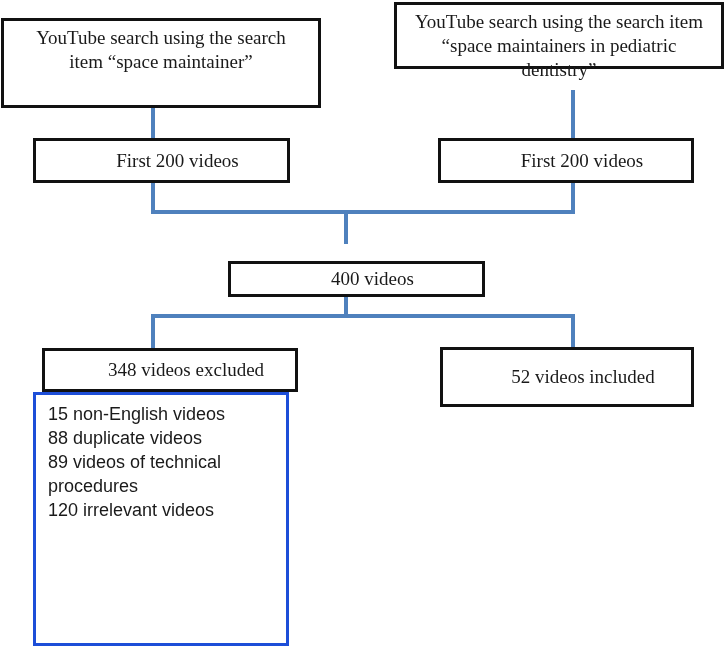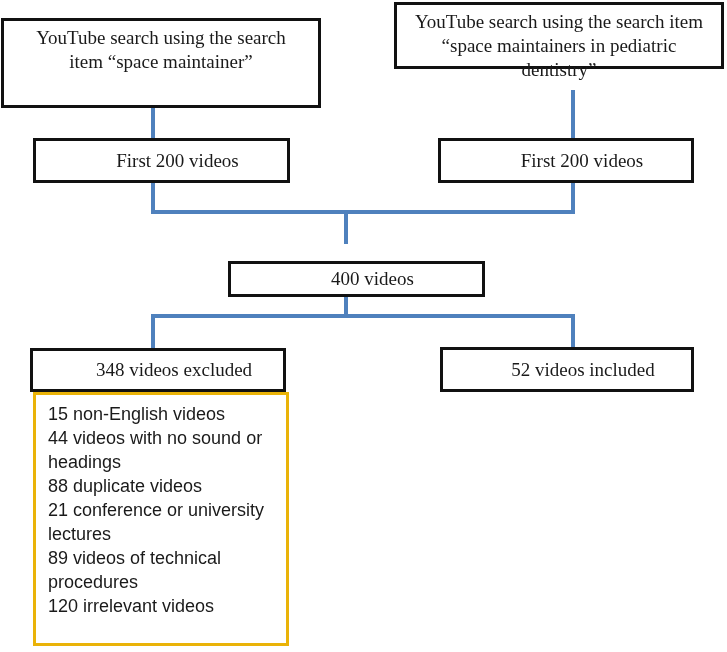--- a/index.html
+++ b/index.html
@@ -34,21 +34,21 @@
     align-items: center;
     justify-content: center;
   }
   .connector {
     position: absolute;
     background: #4f81bd;
   }
   .list-box {
     position: absolute;
     box-sizing: border-box;
-    border: 3px solid #eab308;
+    border: 3px solid #1d4ed8;
     background: #ffffff;
     color: #1a1a1a;
     font-family: "Liberation Sans", "DejaVu Sans", sans-serif;
     font-size: 18px;
     line-height: 24px;
     text-align: left;
     padding: 7px 12px 0 12px;
   }
   .list-box .reason {
     margin: 0;
@@ -85,30 +85,28 @@
   </div>
 
   <div class="node center-align" style="left:438px; top:138px; width:256px; height:45px;">
     <span>First 200 videos</span>
   </div>
 
   <div class="node center-align" style="left:228px; top:237px; width:257px; height:36px;margin-top:24px;">
     <span>400 videos</span>
   </div>
 
-  <div class="node center-align" style="left:30px; top:348px; width:256px; height:44px;">
+  <div class="node center-align" style="left:42px; top:348px; width:256px; height:44px;">
     <span>348 videos excluded</span>
   </div>
 
-  <div class="node center-align" style="left:440px; top:347px; width:254px; height:45px;">
+  <div class="node center-align" style="left:440px; top:347px; width:254px; height:60px;">
     <span>52 videos included</span>
   </div>
 
   <div class="list-box" style="left:33px; top:392px; width:256px; height:254px;">
     <div class="reason">15 non-English videos</div>
-    <div class="reason">44 videos with no sound or headings</div>
     <div class="reason">88 duplicate videos</div>
-    <div class="reason">21 conference or university lectures</div>
     <div class="reason">89 videos of technical procedures</div>
     <div class="reason">120 irrelevant videos</div>
   </div>
 
 </div>
 
 </body></html>

